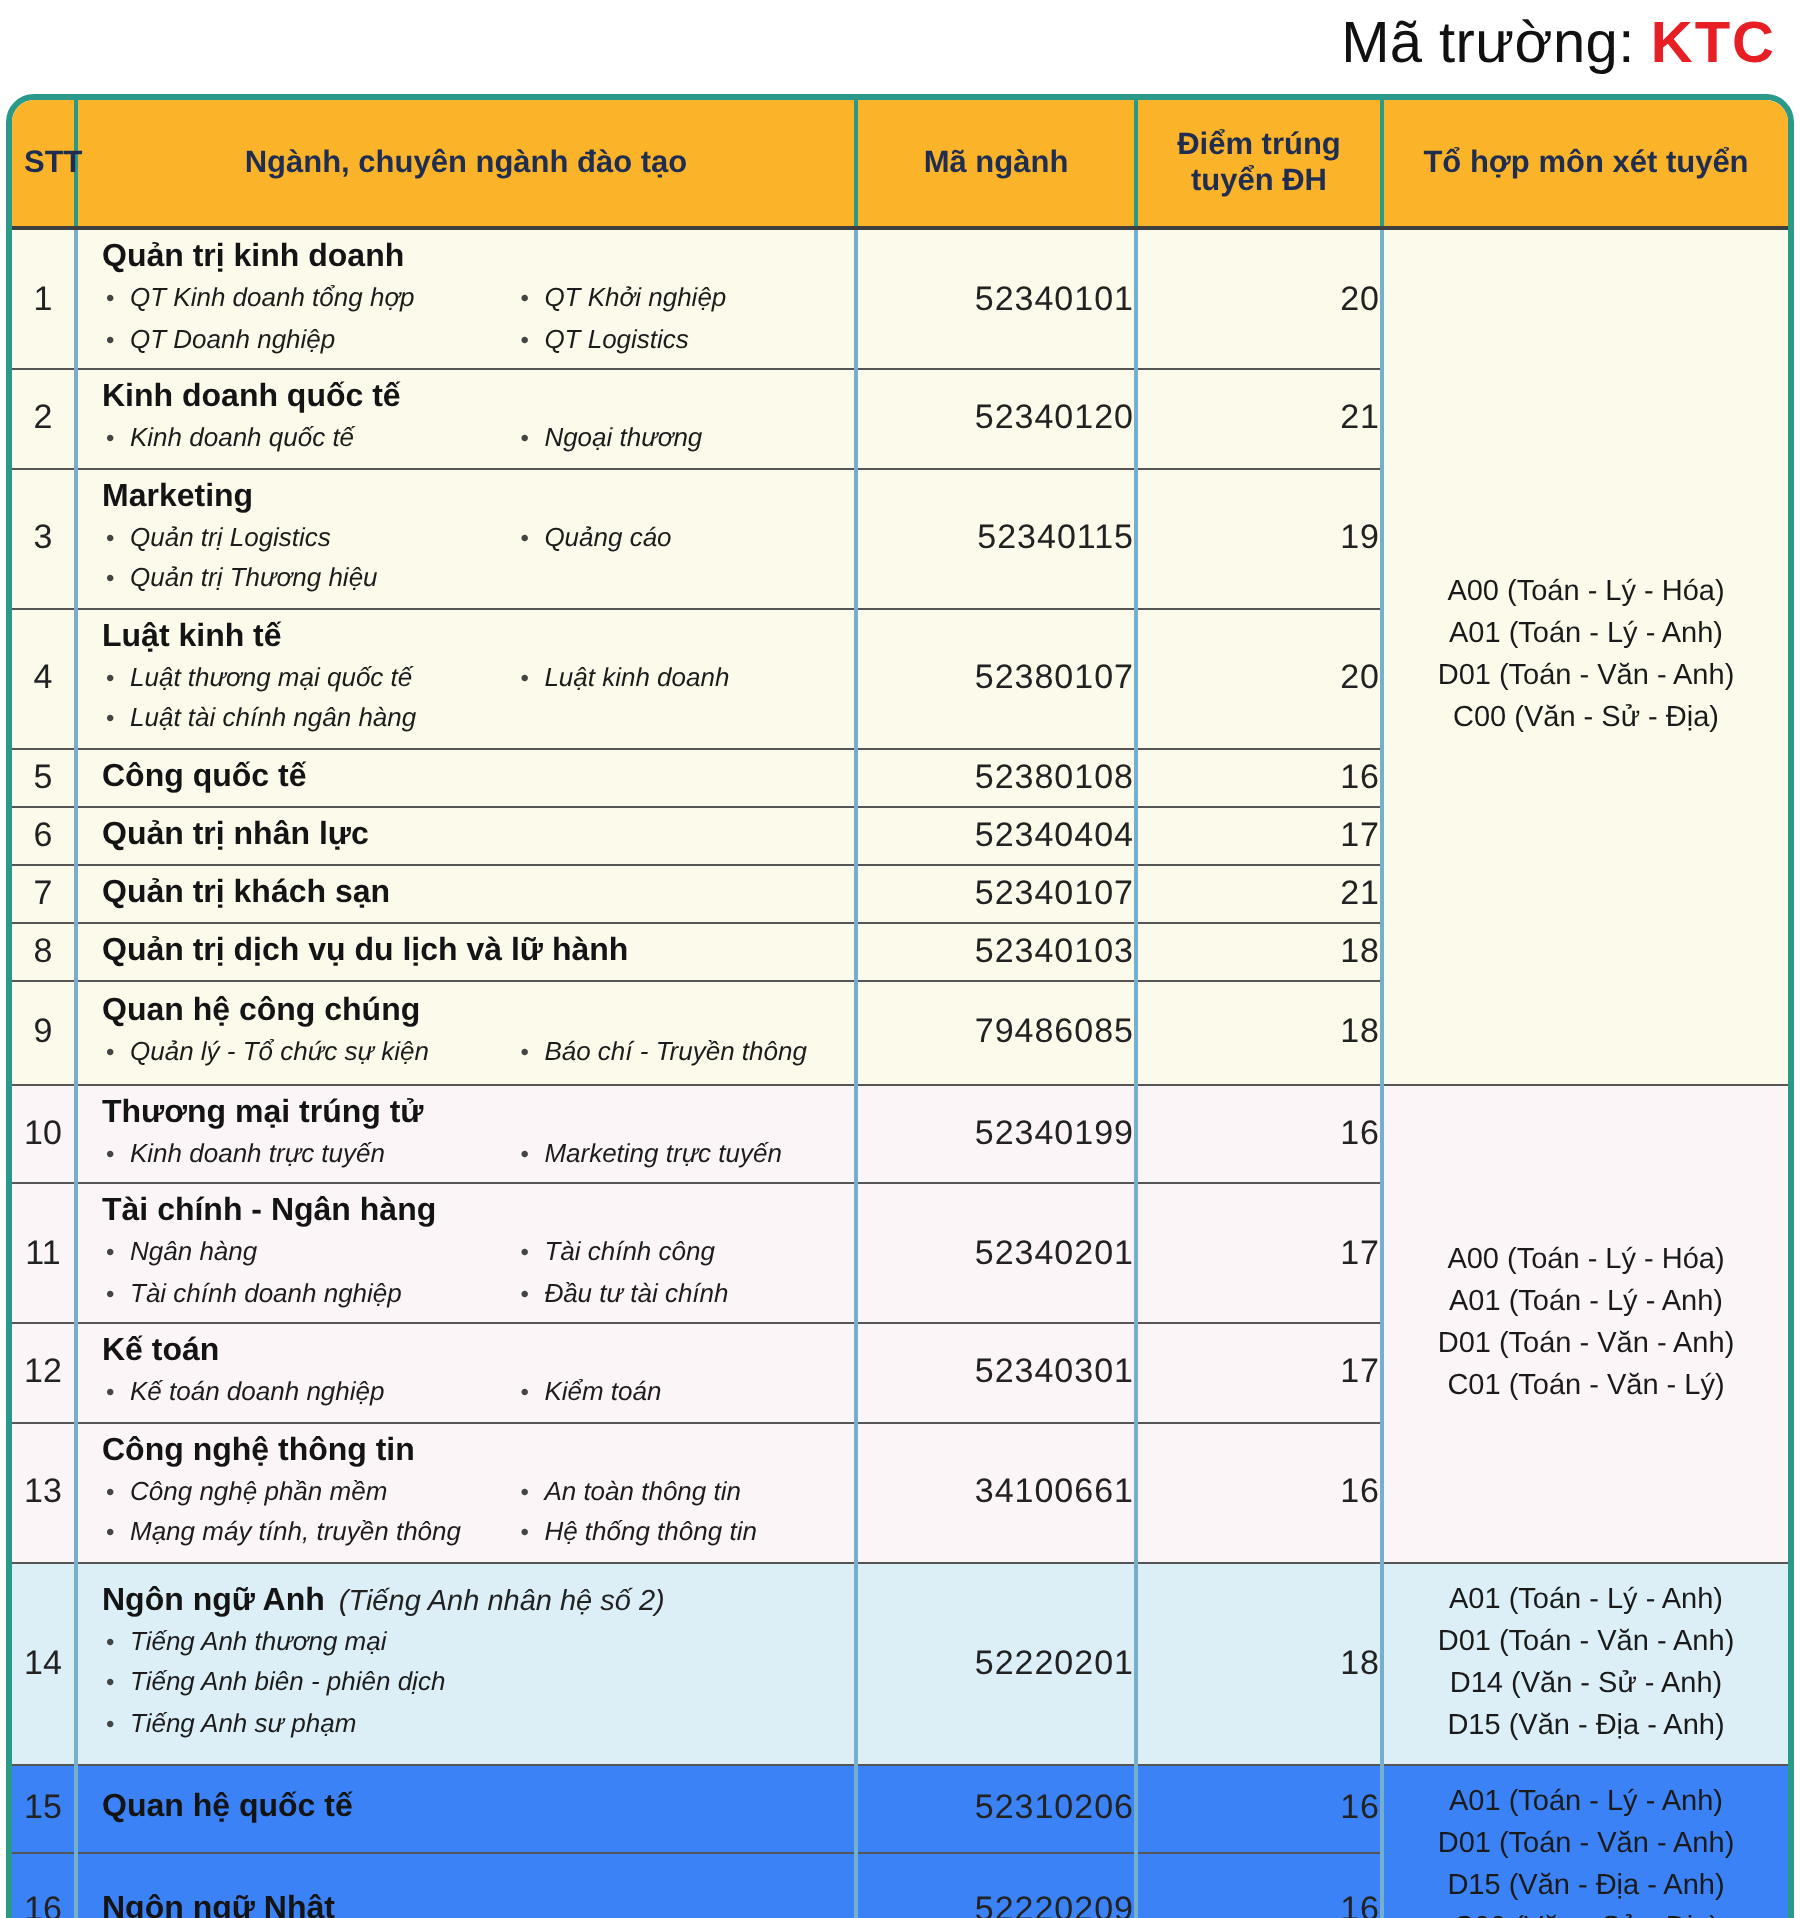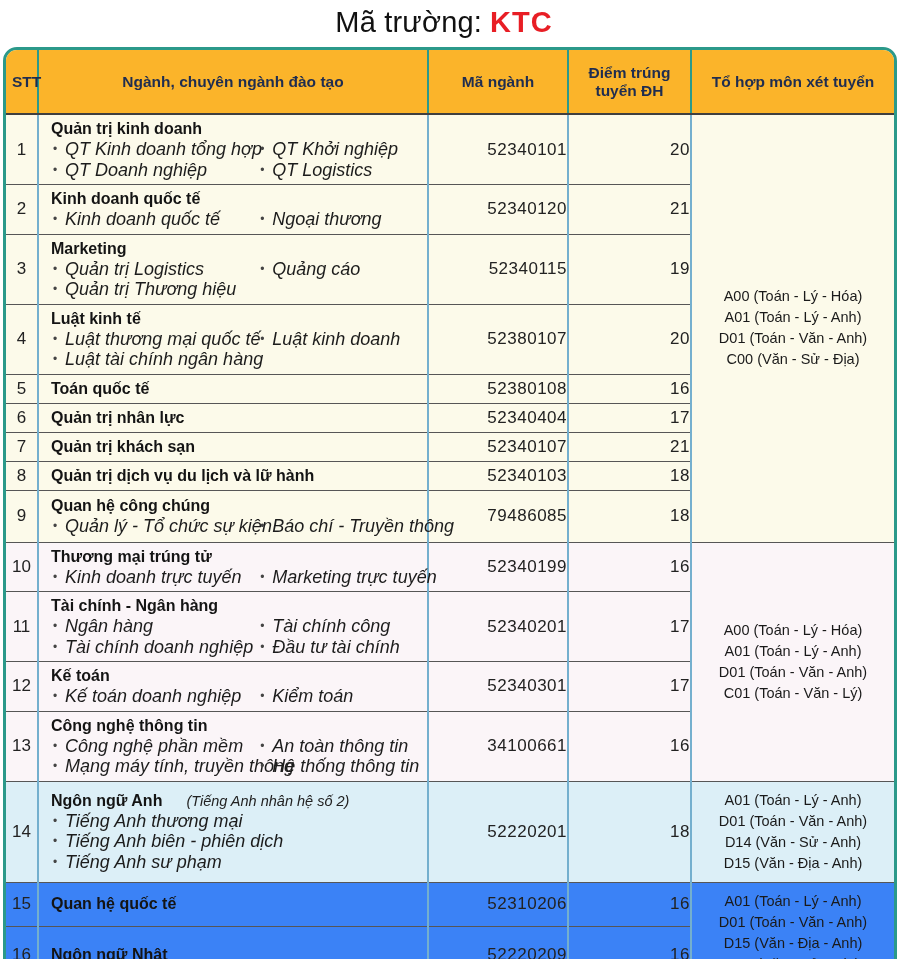--- a/index.html
+++ b/index.html
@@ -2,21 +2,21 @@
 <html><head>
 <meta charset="utf-8">
 <style>
   html,body{margin:0;padding:0;background:#ffffff;}
   .page{
     width:900px;height:959px;background:#ffffff;position:relative;
     font-family:"Liberation Sans",sans-serif;color:#1a1a1a;overflow:hidden;
   }
   
   .title{
-    text-align:center;padding:6px 12px 8px 0;font-size:29px;color:#111;
+    text-align:right;padding:6px 12px 8px 0;font-size:29px;color:#111;
     letter-spacing:0.2px;
   }
   .title .code{color:#e81e25;font-weight:bold;margin-left:8px;letter-spacing:1px;}
 
   
   .table-frame{
     margin:0 3px;border:3px solid #2b998a;border-radius:14px;overflow:hidden;
     background:#fcfaea;
   }
   table{border-collapse:collapse;width:100%;table-layout:fixed;}
@@ -40,27 +40,27 @@
 
   
   tr.sec-cream{background:#fcfaea;}
   tr.sec-pink{background:#fbf5f8;}
   tr.sec-blue{background:#dceff7;}
   tr.sec-green{background:#3b82f6;}
 
   .stt-cell{text-align:center;font-size:17px;color:#222;}
   .major-cell{padding:3px 6px 4px 12px;}
   .major-title{font-weight:bold;font-size:16px;line-height:21px;color:#141414;}
-  .major-note{font-style:italic;font-weight:normal;font-size:14.5px;margin-left:24px;color:#222;}
+  .major-note{font-style:italic;font-weight:normal;font-size:14.5px;margin-left:7px;color:#222;}
   .subs{display:flex;}
   .sub-col{width:56%;}
   .sub-col.right{width:44%;}
   .sub-col.full{width:100%;}
   .sub-item{
-    font-style:italic;font-size:18px;line-height:20.5px;color:#1c1c1c;
+    font-style:italic;font-size:13px;line-height:20.5px;color:#1c1c1c;
     padding-left:14px;position:relative;white-space:nowrap;
   }
   .sub-item::before{content:"•";position:absolute;left:2px;top:0;font-size:12px;font-style:normal;color:#444;}
   .code-cell,.score-cell{text-align:right;font-size:17px;color:#222;letter-spacing:0.5px;}
   .combo-cell{text-align:center;padding:8px 2px;}
   .combo-line{font-size:14.5px;line-height:21px;color:#1a1a1a;white-space:nowrap;}
 
   
   tbody tr:nth-child(1){height:68px;}
   tbody tr:nth-child(2){height:44px;}
@@ -176,21 +176,21 @@
                   <div class="sub-item">Luật kinh doanh</div>
                 </div>
               </div>
             </td>
             <td class="code-cell">52380107</td>
             <td class="score-cell">20</td>
           </tr>
           <tr class="sec-cream">
             <td class="stt-cell">5</td>
             <td class="major-cell">
-              <div class="major-head"><span class="major-title">Toán quốc tế</span></div>
+              <div class="major-head"><span class="major-title">Công quốc tế</span></div>
             </td>
             <td class="code-cell">52380108</td>
             <td class="score-cell">16</td>
           </tr>
           <tr class="sec-cream">
             <td class="stt-cell">6</td>
             <td class="major-cell">
               <div class="major-head"><span class="major-title">Quản trị nhân lực</span></div>
             </td>
             <td class="code-cell">52340404</td>

